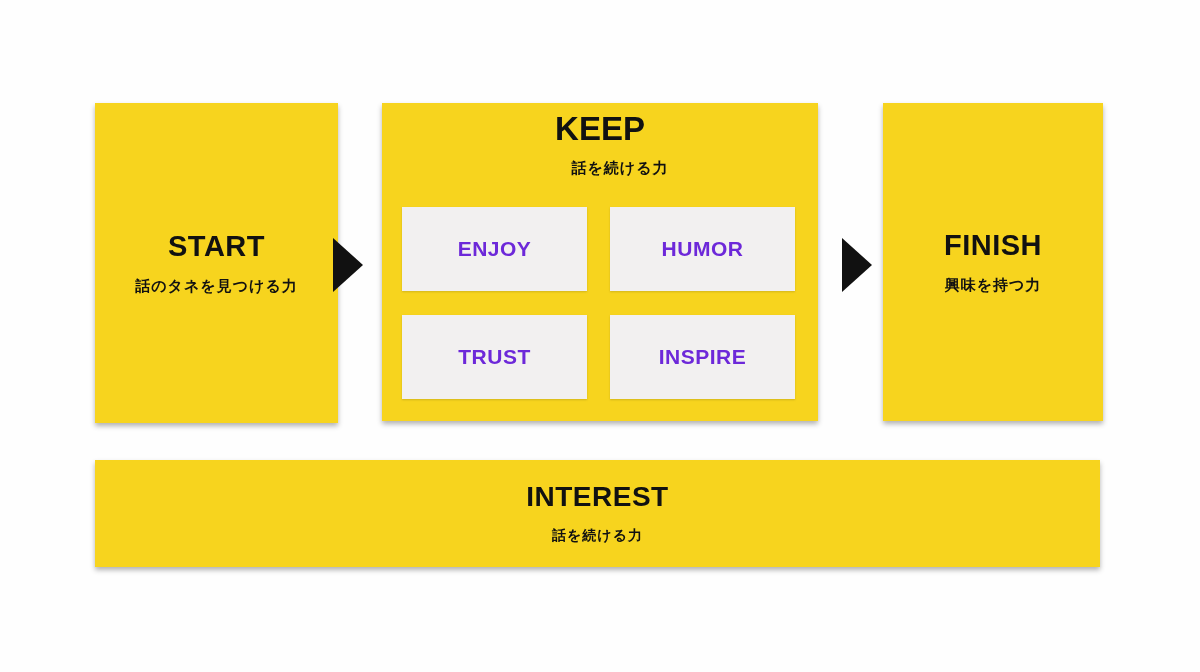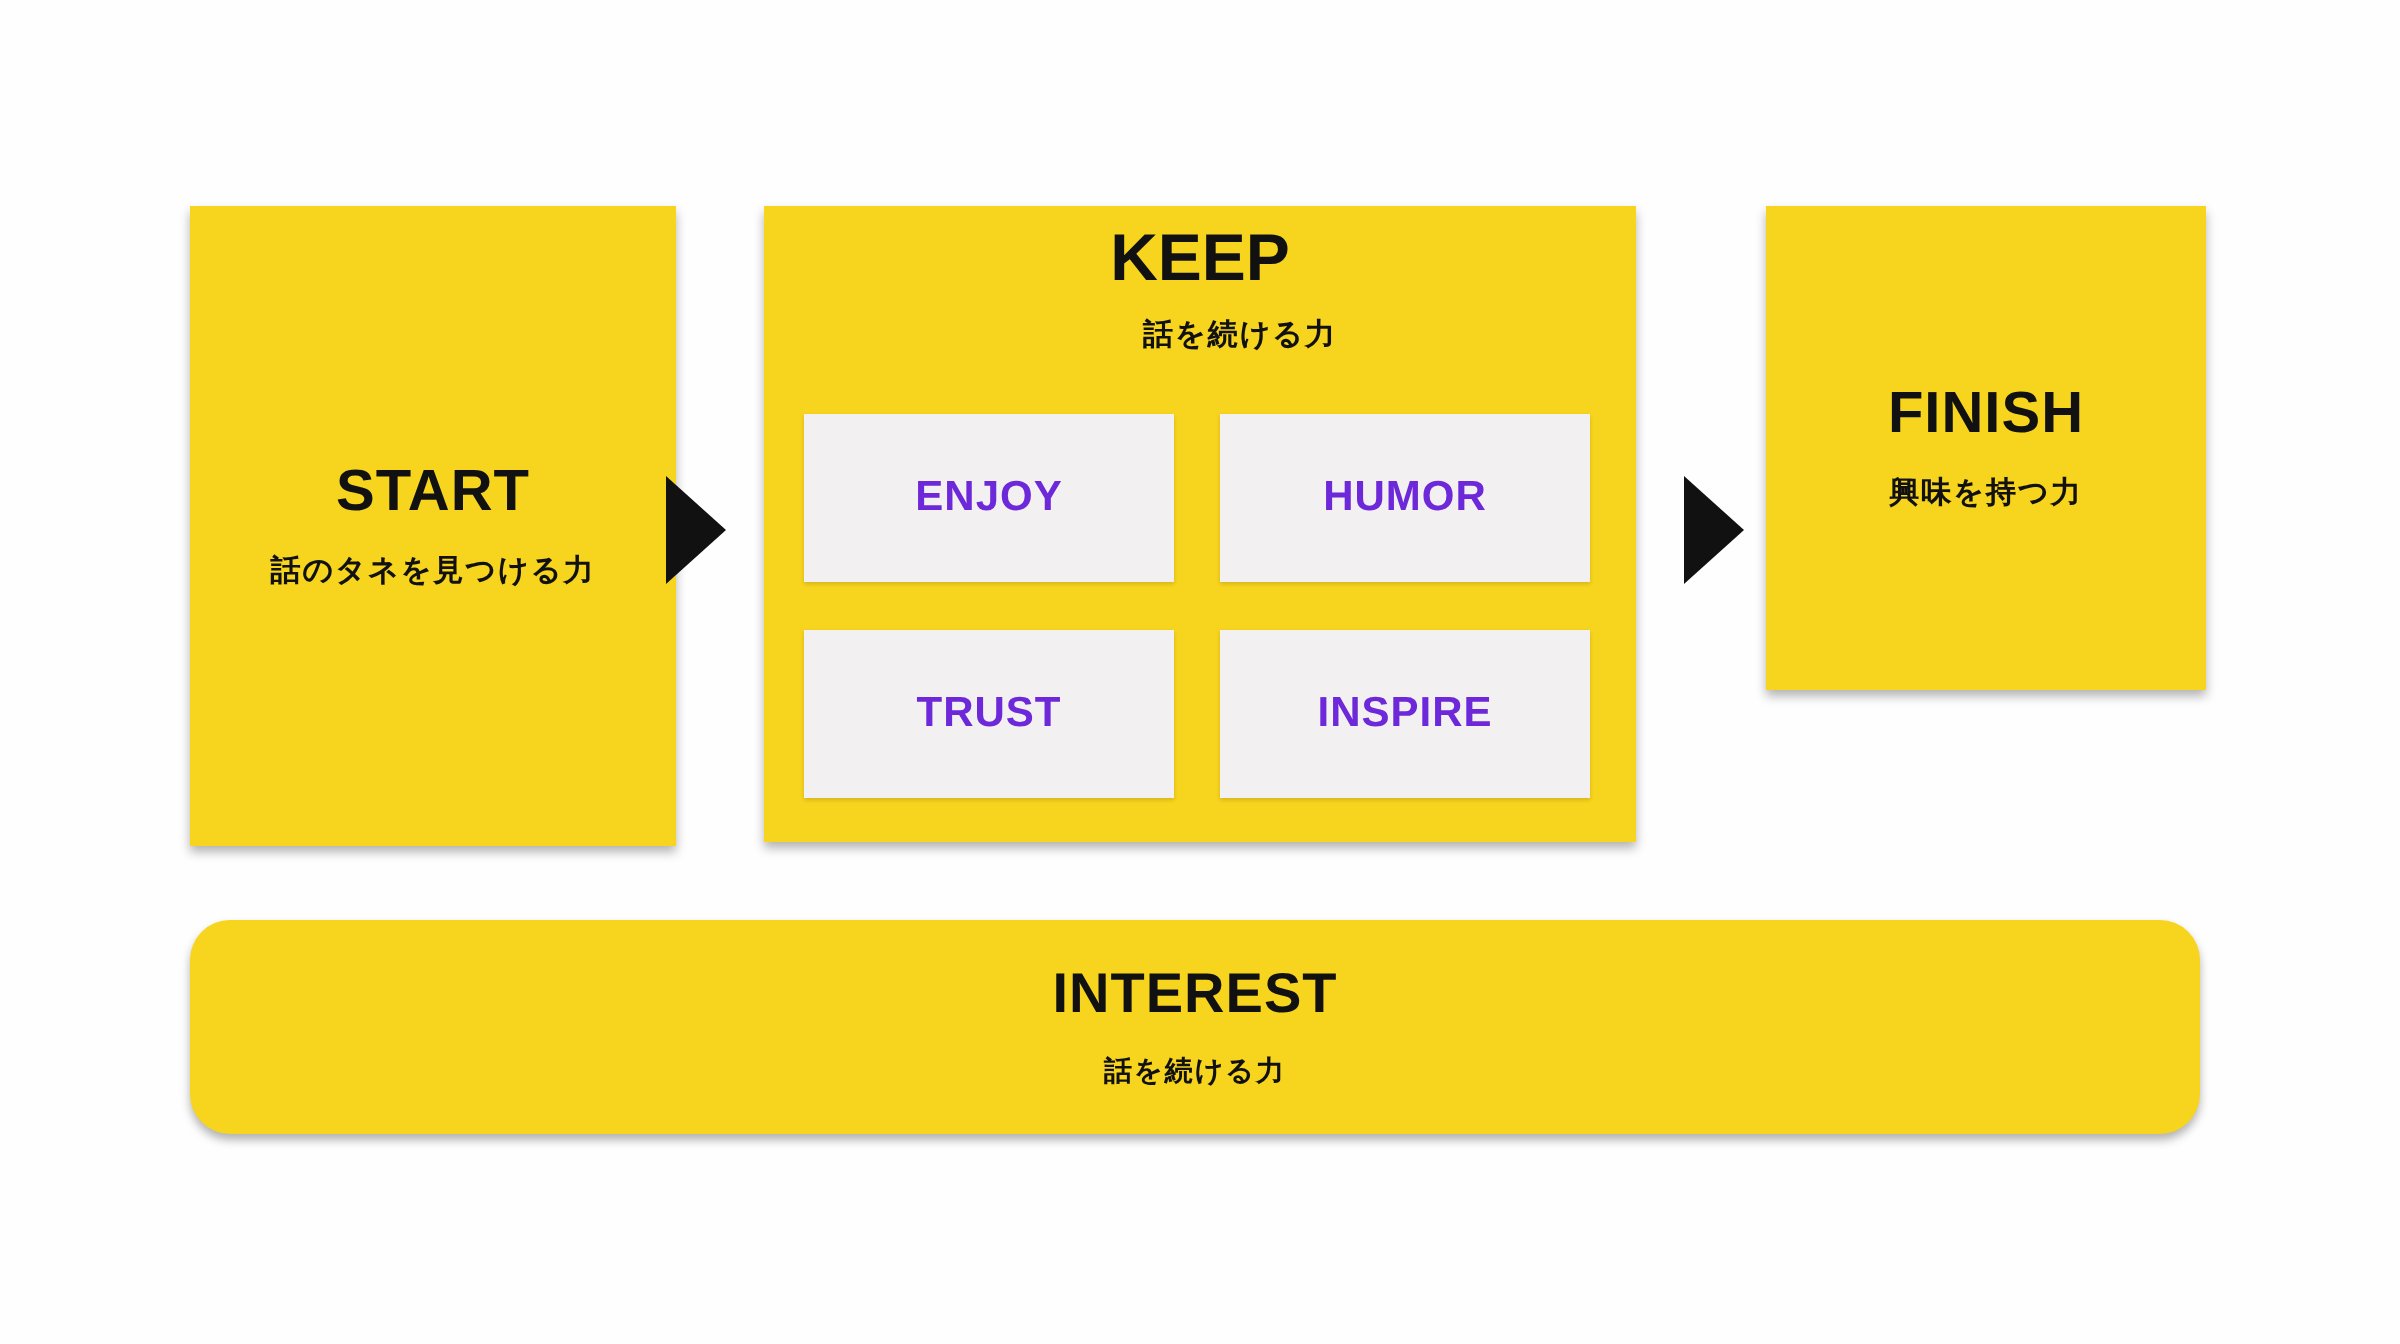--- a/index.html
+++ b/index.html
@@ -24,27 +24,26 @@
   }
   
   .side-panel {
     display: flex;
     flex-direction: column;
     align-items: center;
     justify-content: center;
     text-align: center;
   }
   .box-start  { left: 95px;  top: 103px; width: 243px; height: 320px; text-align: center; }
-  .box-finish { left: 883px; top: 103px; width: 220px; height: 242px; }
+  .box-finish { left: 883px; top: 103px; width: 220px; height: 318px; }
   .box-keep   { left: 382px; top: 103px; width: 436px; height: 318px; }
   .box-interest {
     left: 95px; top: 460px; width: 1005px; height: 107px;
     display: flex; flex-direction: column; align-items: center; justify-content: center;
     text-align: center;
-    border-radius: 20px;
   }
   .panel-title {
     font-size: 29px;
     font-weight: bold;
     letter-spacing: 0.5px;
     line-height: 1.1;
   }
   .panel-title-keep {
     font-size: 33px;
     font-weight: bold;

